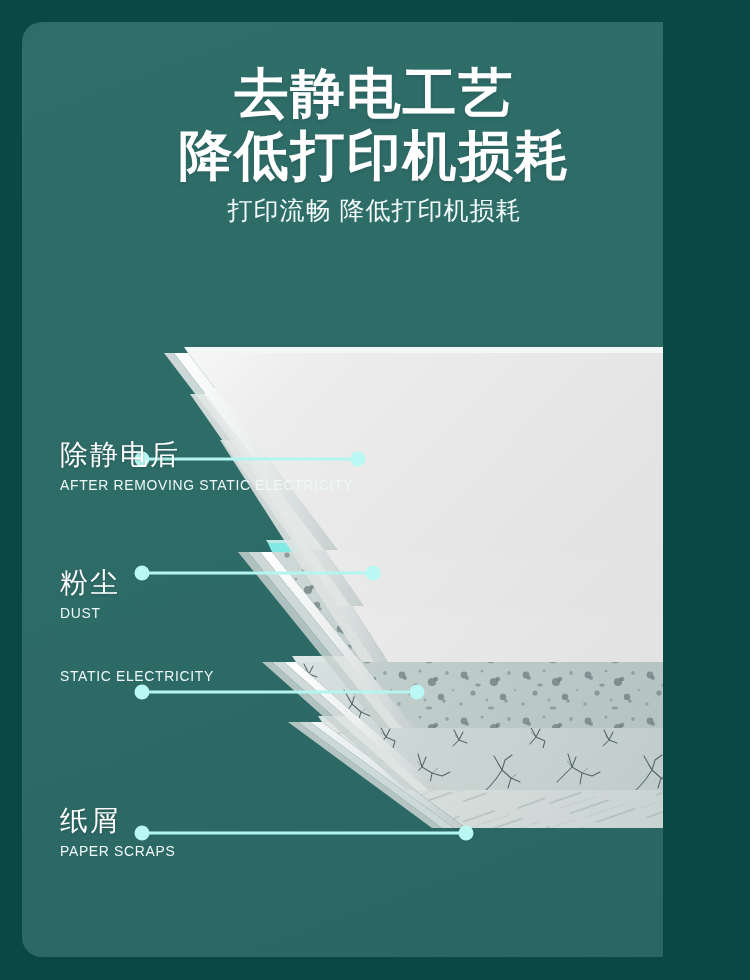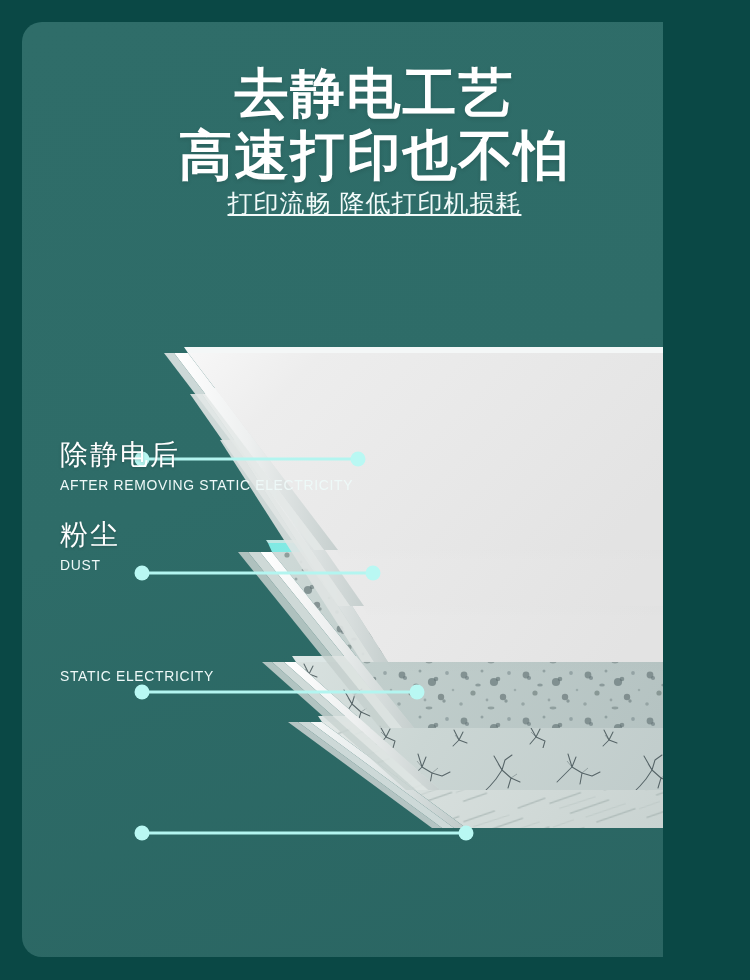--- a/index.html
+++ b/index.html
@@ -50,23 +50,22 @@
     letter-spacing: 2px;
     white-space: nowrap;
     text-shadow: 0 2px 4px rgba(0,0,0,0.12);
   }
   .subhead {
     color: #f3fbfa;
     font-size: 25px;
     line-height: 34px;
     font-weight: normal;
     letter-spacing: 1px;
-    margin-top: 0;
+    margin-top: 7px;
     white-space: nowrap;
-    text-decoration: underline;
   }
 
   
   #stack {
     position: absolute;
     left: 0;
     top: 0;
     width: 705px;
     height: 935px;
     pointer-events: none;
@@ -274,21 +273,21 @@
         <polygon points="322,540 705,540 705,337 172,337" fill="url(#gShade)" opacity="0.35"></polygon>
         <polygon points="316,528 705,528 705,331 166,331" fill="url(#gClean)"></polygon>
         <polygon points="166,331 316,528 302,528 152,331" fill="url(#gBevel)"></polygon>
         <polygon points="152,331 302,528 292,528 142,331" fill="#e3e7e6" opacity="0.88"></polygon>
         <polygon points="166,331 705,331 705,325 162,325" fill="#ffffff" opacity="0.95"></polygon>
       </g>
     </svg>
 
     <div class="headline-wrap">
       <div class="headline">去静电工艺</div>
-      <div class="headline">高速打印也不怕</div>
+      <div class="headline">降低打印机损耗</div>
       <div class="subhead">打印流畅 降低打印机损耗</div>
     </div>
 
     <svg id="connectors" viewBox="0 0 705 935" width="705" height="935">
       <g stroke="#b3f5f0" stroke-width="3" fill="none" stroke-linecap="round">
         <line x1="120" y1="437" x2="336" y2="437"></line>
         <line x1="120" y1="551" x2="351" y2="551"></line>
         <line x1="120" y1="670" x2="395" y2="670"></line>
         <line x1="120" y1="811" x2="444" y2="811"></line>
       </g>
@@ -302,24 +301,28 @@
         <circle cx="120" cy="811" r="7.5"></circle>
         <circle cx="444" cy="811" r="7.5"></circle>
       </g>
     </svg>
 
     <div class="callout" style="top:416px">
       <div class="cn">除静电后</div>
       <div class="en">AFTER REMOVING STATIC ELECTRICITY</div>
     </div>
 
-    <div class="callout" style="top:496px">
+    <div class="callout" style="top:544px">
       <div class="cn">粉尘</div>
       <div class="en">DUST</div>
     </div>
 
     <div class="callout" style="top:641px">
       <div class="en">STATIC ELECTRICITY</div>
     </div>
 
+    <div class="callout" style="top:782px">
+      <div class="cn">纸屑</div>
+      <div class="en">PAPER SCRAPS</div>
+    </div>
 
   </div>
 </div>
 
 </body></html>

